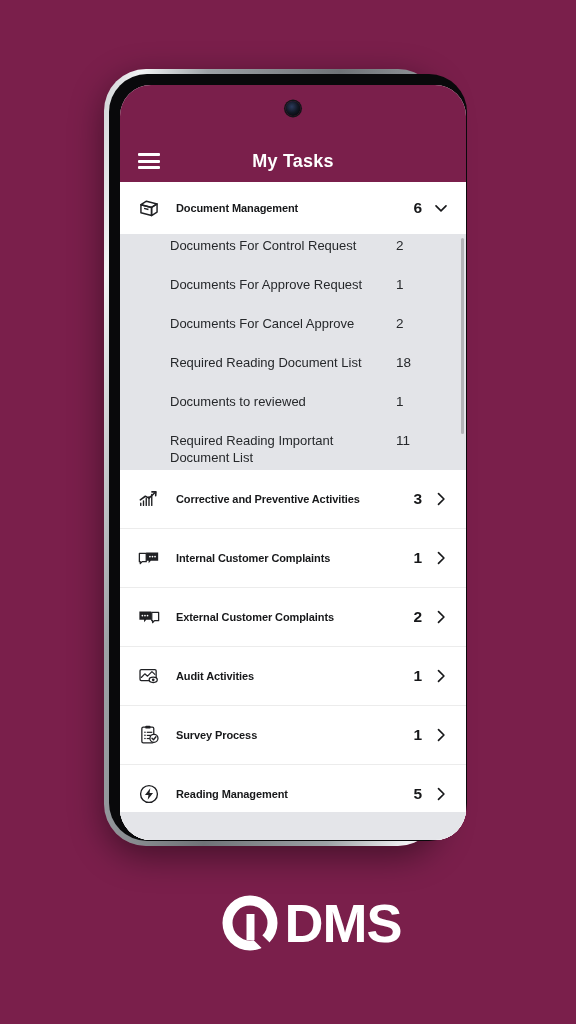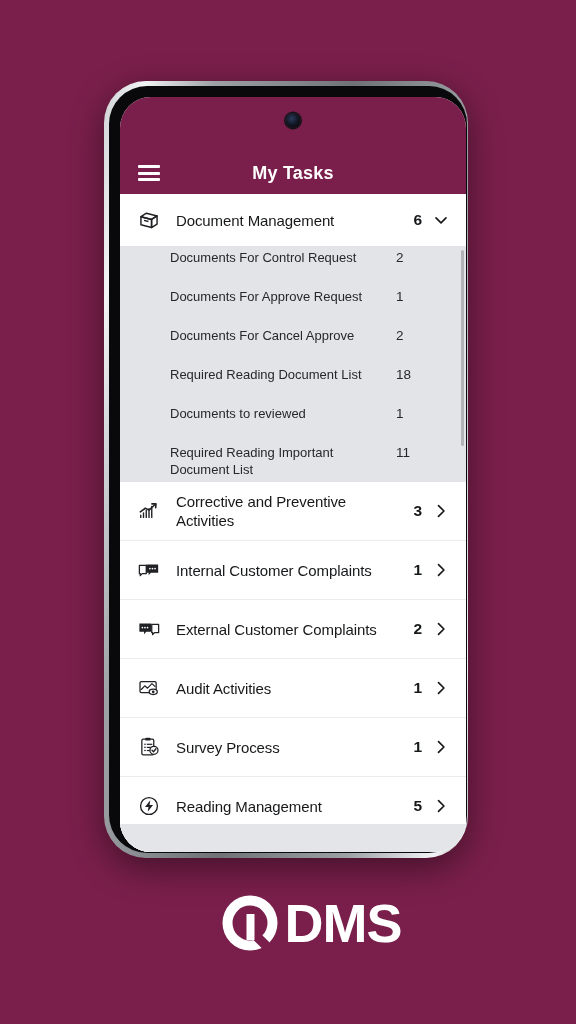--- a/index.html
+++ b/index.html
@@ -10,27 +10,26 @@
   body {
     background: #7a1f4b;
     font-family: "Liberation Sans", sans-serif;
     position: relative;
   }
 
   
   #phone-device {
     position: absolute;
     left: 104px;
-    top: 81px;
+    top: 69px;
     width: 336px;
     height: 777px;
     border-radius: 42px;
     background: linear-gradient(100deg,#cfd2d4 0%, #f2f4f5 8%, #9da2a6 22%, #6f7377 50%, #9da2a6 76%, #f2f4f5 93%, #b9bdc0 100%);
     box-shadow: 0 10px 34px rgba(0,0,0,0.45);
-    padding-left: 28px;
   }
   #phone-inner-bezel {
     position: absolute;
     left: 5px; top: 5px;
     width: 358px; height: 767px;
     border-radius: 38px;
     background: #09090b;
   }
   #phone-screen {
     position: absolute;
@@ -109,22 +108,22 @@
     width: 26px;
     min-width: 26px;
     display: flex;
     align-items: center;
     justify-content: center;
     color: #202124;
   }
   .group-title {
     flex: 1;
     margin-left: 14px;
-    font-size: 15px;
-    font-weight: normal;
+    font-size: 11px;
+    font-weight: bold;
     color: #17181a;
     line-height: 19px;
     letter-spacing: -.1px;
   }
   .group-count {
     font-size: 15.5px;
     font-weight: bold;
     color: #17181a;
     width: 26px;
     text-align: right;

